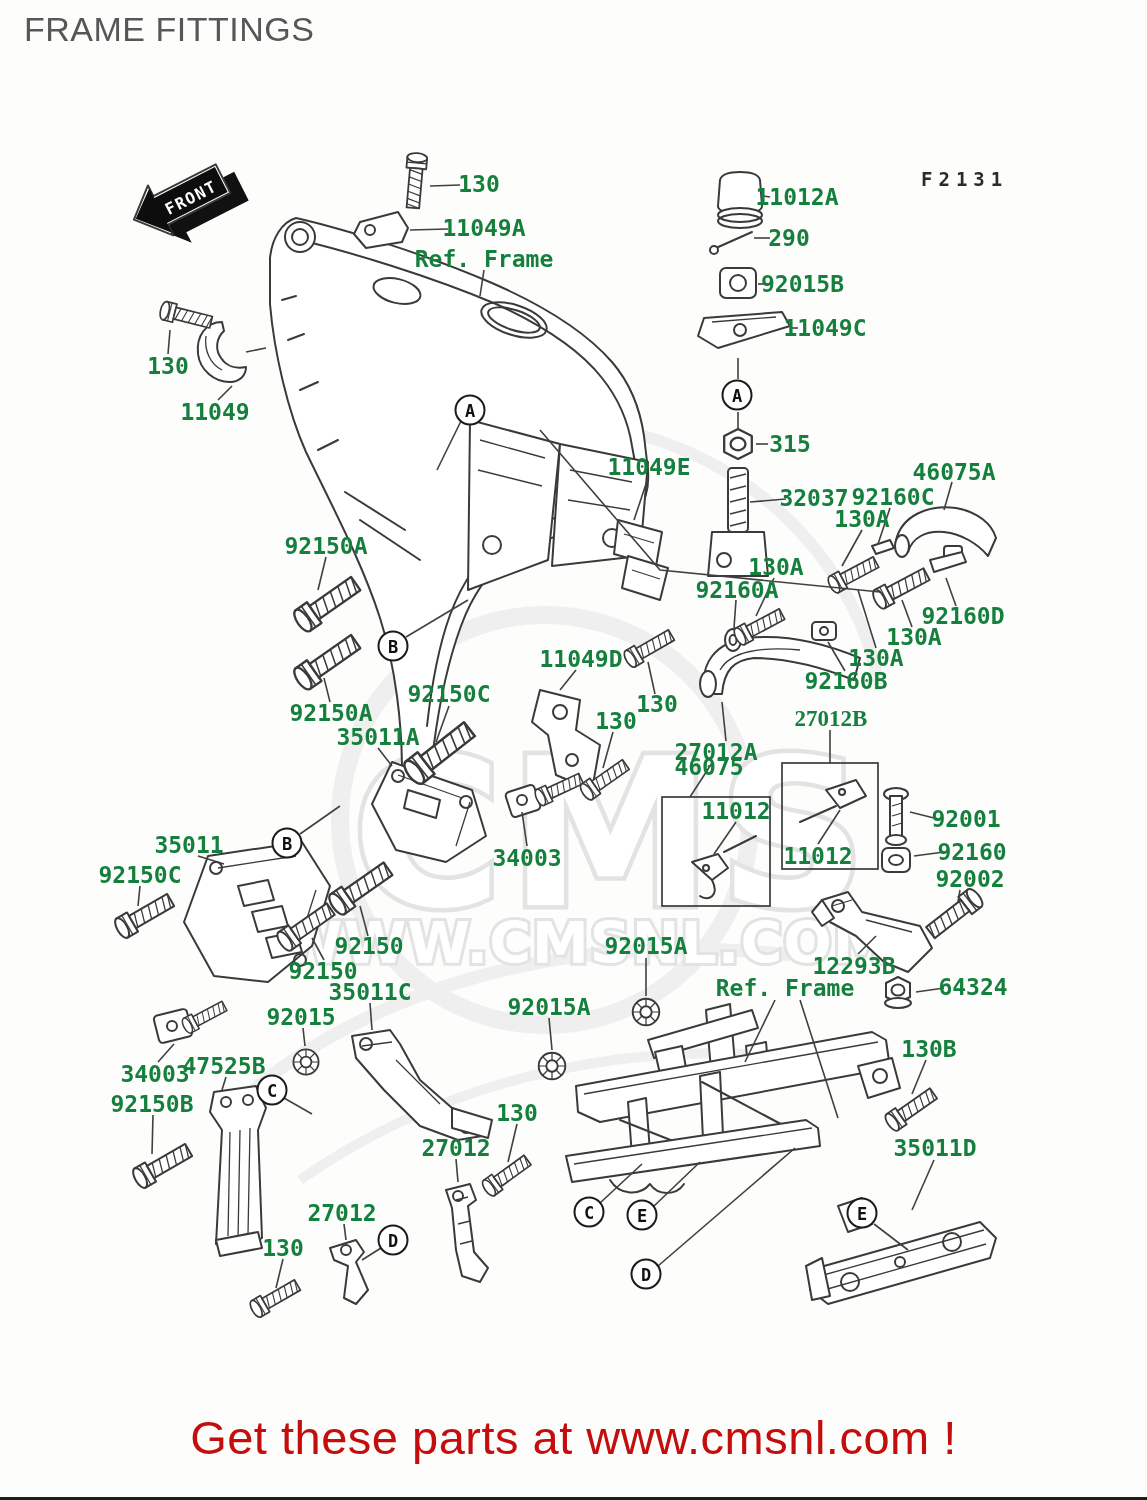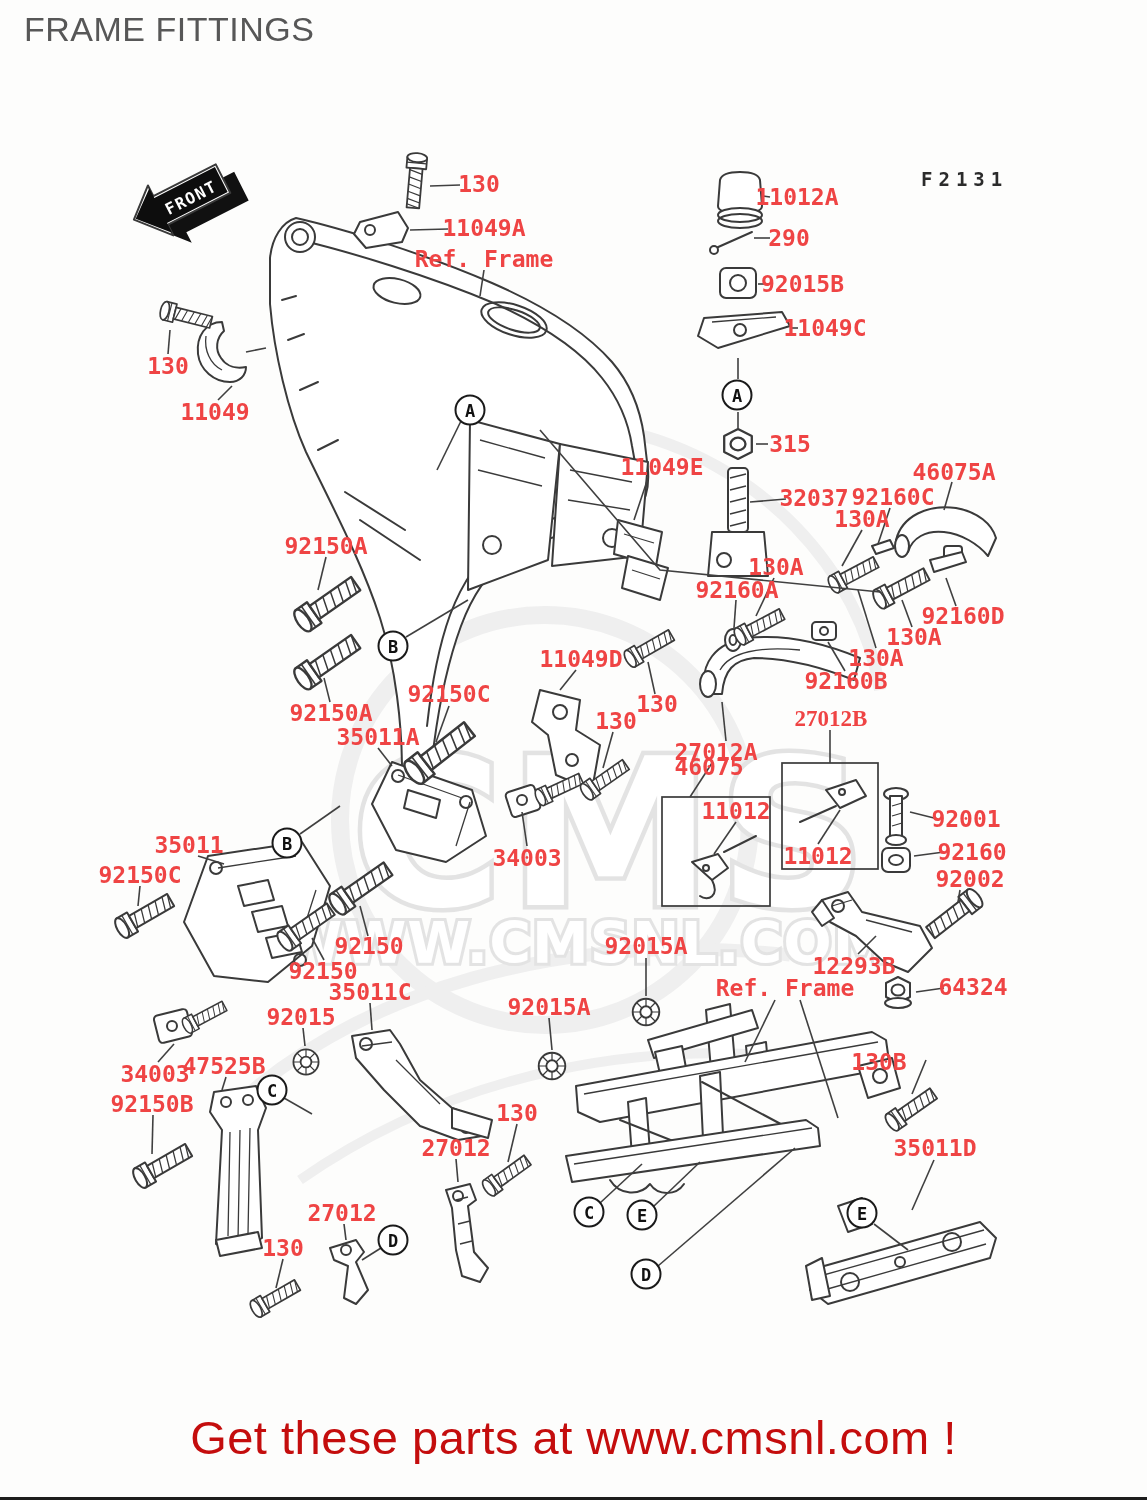--- a/index.html
+++ b/index.html
@@ -11,21 +11,21 @@
     position:absolute;left:24px;top:10px;font-size:34px;font-weight:400;
     color:#575757;letter-spacing:.5px;
   }
   #fiche-code{
     position:absolute;left:921px;top:168px;
     font:bold 19px "DejaVu Sans Mono",monospace;letter-spacing:6px;color:#2b2b2b;
   }
   #labels-layer{position:absolute;left:0;top:0;width:1147px;height:1500px;pointer-events:none;}
   .plabel{
     position:absolute;transform:translate(-50%,-50%);
-    font:bold 23px "DejaVu Sans Mono",monospace;color:#ef4444;white-space:nowrap;
+    font:bold 23px "DejaVu Sans Mono",monospace;color:#15803d;white-space:nowrap;
   }
   .callout{
     position:absolute;transform:translate(-50%,-50%);
     width:31px;height:31px;border:2.5px solid #1a1a1a;border-radius:50%;background:#fff;
     display:flex;align-items:center;justify-content:center;
     font:bold 17px "DejaVu Sans Mono",monospace;color:#111;box-sizing:border-box;
   }
   #footer-banner{
     position:absolute;left:0;top:1410px;width:100%;text-align:center;
     font-size:47px;color:#c40d0d;letter-spacing:.5px;
@@ -351,21 +351,21 @@
     <span class="plabel" style="left: 479px; top: 184px;">130</span>
     <span class="plabel" style="left: 484px; top: 228px;">11049A</span>
     <span class="plabel" style="left: 484px; top: 259px;">Ref. Frame</span>
     <span class="plabel" style="left: 168px; top: 366px;">130</span>
     <span class="plabel" style="left: 215px; top: 412px;">11049</span>
     <span class="plabel" style="left: 797px; top: 197px;">11012A</span>
     <span class="plabel" style="left: 789px; top: 238px;">290</span>
     <span class="plabel" style="left: 798px; top: 284px; padding-left: 9px;">92015B</span>
     <span class="plabel" style="left: 825px; top: 328px;">11049C</span>
     <span class="plabel" style="left: 790px; top: 444px;">315</span>
-    <span class="plabel" style="left: 649px; top: 467px; margin-left: 13px;">11049E</span>
+    <span class="plabel" style="left: 649px; top: 467px;">11049E</span>
     <span class="plabel" style="left: 954px; top: 472px;">46075A</span>
     <span class="plabel" style="left: 893px; top: 497px;">92160C</span>
     <span class="plabel" style="left: 814px; top: 498px;">32037</span>
     <span class="plabel" style="left: 862px; top: 519px;">130A</span>
     <span class="plabel" style="left: 326px; top: 546px;">92150A</span>
     <span class="plabel" style="left: 776px; top: 567px;">130A</span>
     <span class="plabel" style="left: 737px; top: 590px;">92160A</span>
     <span class="plabel" style="left: 963px; top: 616px;">92160D</span>
     <span class="plabel" style="left: 914px; top: 637px;">130A</span>
     <span class="plabel" style="left: 581px; top: 659px;">11049D</span>
@@ -389,21 +389,21 @@
     <span class="plabel" style="left: 962px; top: 879px; margin-left: 8px;">92002</span>
     <span class="plabel" style="left: 369px; top: 946px;">92150</span>
     <span class="plabel" style="left: 646px; top: 946px;">92015A</span>
     <span class="plabel" style="left: 854px; top: 966px;">12293B</span>
     <span class="plabel" style="left: 323px; top: 971px;">92150</span>
     <span class="plabel" style="left: 973px; top: 987px;">64324</span>
     <span class="plabel" style="left: 785px; top: 988px;">Ref. Frame</span>
     <span class="plabel" style="left: 370px; top: 992px;">35011C</span>
     <span class="plabel" style="left: 549px; top: 1007px;">92015A</span>
     <span class="plabel" style="left: 301px; top: 1017px;">92015</span>
-    <span class="plabel" style="left: 879px; top: 1049px; margin-top: 13px;">130B</span>
+    <span class="plabel" style="left: 929px; top: 1049px;">130B</span>
     <span class="plabel" style="left: 224px; top: 1066px;">47525B</span>
     <span class="plabel" style="left: 155px; top: 1074px;">34003</span>
     <span class="plabel" style="left: 152px; top: 1104px;">92150B</span>
     <span class="plabel" style="left: 517px; top: 1113px;">130</span>
     <span class="plabel" style="left: 456px; top: 1148px;">27012</span>
     <span class="plabel" style="left: 935px; top: 1148px; text-align: center;">35011D</span>
     <span class="plabel" style="left: 342px; top: 1213px;">27012</span>
     <span class="plabel" style="left: 283px; top: 1248px;">130</span>
     <span class="callout" style="left: 737px; top: 395px;">A</span>
     <span class="callout" style="left: 470px; top: 410px;">A</span>

